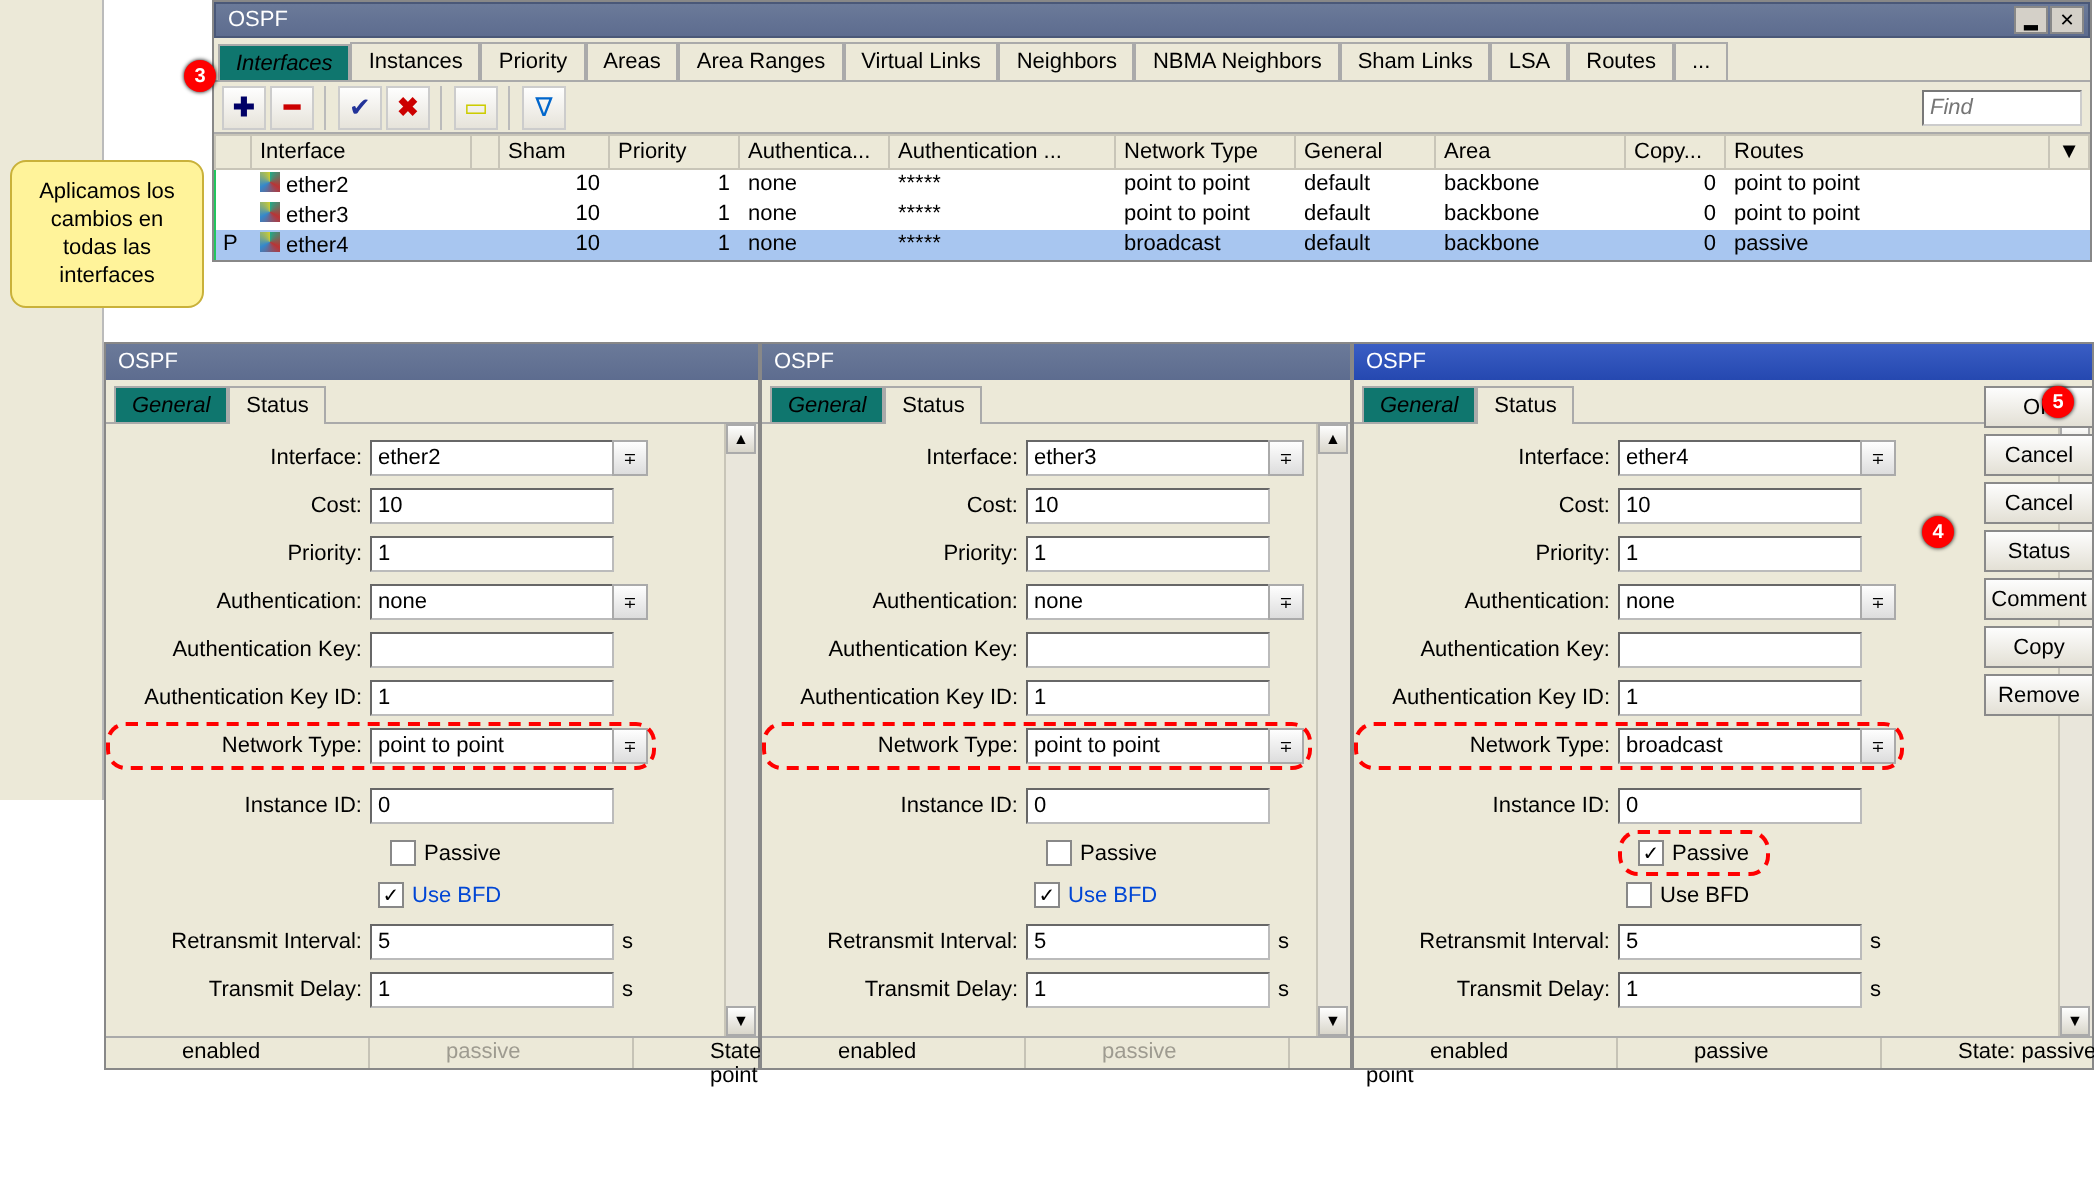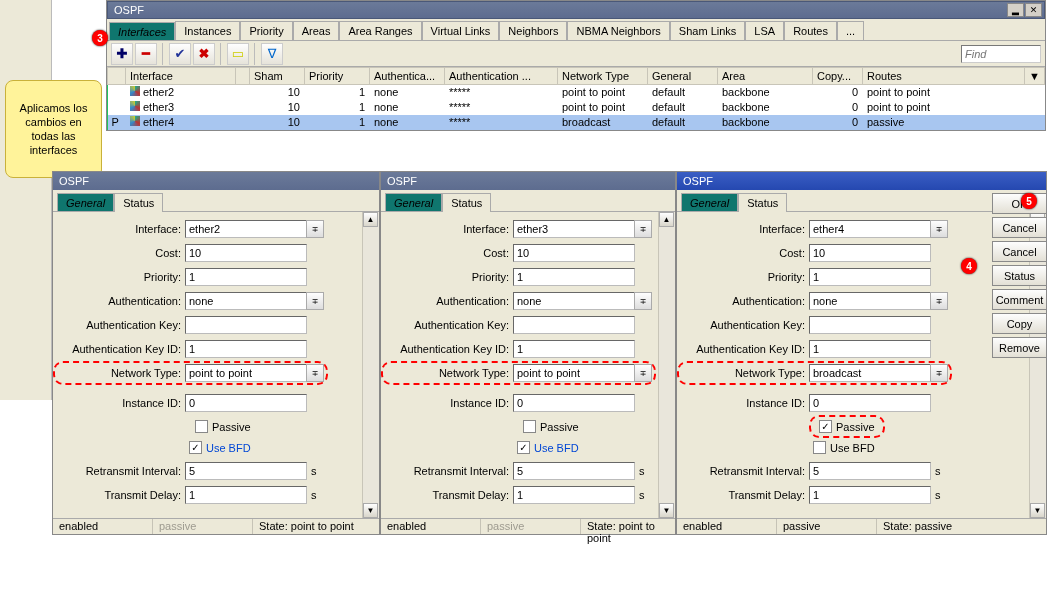--- a/index.html
+++ b/index.html
@@ -25,21 +25,21 @@
   .grid { background: #22c55e; }
   .grid table { border-collapse: collapse; width: 100%; }
   .grid th { background: #ece9d8; border: 1px solid #c8c5b8; font-weight: normal; text-align: left; padding: 2px 4px; font-size: 11px; height: 16px; }
   .grid td { border-right: 1px solid transparent; padding: 0 4px; font-size: 11px; height: 15px; white-space: nowrap; }
   .grid tr.row td { background: #fff; }
   .grid tr.row.sel td { background: #a8c6f0; }
   .grid .ico { display:inline-block; width:10px; height:10px; margin-right:3px; }
   .grid .ico.i1 { background: conic-gradient(#2a8,#b33,#38c,#cc3); }
   .num { text-align: right; }
 
-  .yellowbox { position:absolute; left:5px; top:80px; width:97px; background:#fff39a; border:1px solid #c9b13a; border-radius:8px; padding:20px 6px; font-size:11px; text-align:center; line-height: 14px; }
+  .yellowbox { position:absolute; left:5px; top:80px; width:97px; background:#fff39a; border:1px solid #c9b13a; border-radius:8px; padding:8px 6px; font-size:11px; text-align:center; line-height: 14px; }
 
   .sidebar { position:absolute; left:0; top:0; width:52px; height:400px; background:#ece9d8; border-right:1px solid #bbb; }
 
   .stepbadge { position:absolute; width:16px; height:16px; border-radius:50%; background:#f00; color:#fff; font-weight:bold; font-size:10px; display:flex; align-items:center; justify-content:center; z-index:100; box-shadow: 0 0 2px #000; }
 
   .prop-window { position:absolute; border:1px solid #888; background:#ece9d8; }
   .prop-window .titlebar { border: none; }
   .prop-window.sel .titlebar { background: linear-gradient(#3a5ec4,#2548b0); }
   .prop-tabs { height: 22px; display:flex; padding-left:4px; padding-top:3px; border-bottom:1px solid #aaa; }
   .prop-body { background:#ece9d8; padding: 8px 4px; position:relative; }
@@ -50,21 +50,21 @@
   .form-row .dd { width:18px; height:18px; border:1px solid #aaa; background:linear-gradient(#fefefe,#ddd); display:flex; align-items:center; justify-content:center; font-size:8px; margin-left:-1px; }
   .form-row .check-row { margin-left: 132px; display:flex; align-items:center; gap:4px; }
   .chk { width:13px; height:13px; border:1px solid #888; background:#fff; display:flex; align-items:center; justify-content:center; font-size:10px; color:#000; }
   .chk.checked::after { content:"✓"; }
   .linklike { color:#0046d5; }
 
   .red-encircle { position: relative; }
   .red-encircle::after { content:""; position:absolute; left:-4px; top:-3px; right:-4px; bottom:-3px; border:2px dashed #f00; border-radius:10px; pointer-events:none; }
 
   .statusbar { border-top:1px solid #aaa; background:#ece9d8; height:16px; display:flex; font-size:11px; }
-  .statusbar > div { padding:1px 6px; border-right:1px solid #c6c3b6; min-width:100px; }
+  .statusbar > div { padding:1px 6px; border-right:1px solid #c6c3b6; min-width:100px;margin-left:32px; }
   .statusbar .dim { color:#9e9b90; }
 
   .right-btncol { position:absolute; right:2px; top:22px; width:55px; display:flex; flex-direction:column; gap:3px; }
   .right-btncol button { height:21px; border:1px solid #8a8a8a; background:linear-gradient(#fdfdfd,#e3e0d5); font-size:11px; }
 
   .scroll-strip { position:absolute; width:17px; background:#e9e6db; border-left:1px solid #c8c5b8; }
   .scroll-btn { width:15px; height:15px; border:1px solid #aaa; background:linear-gradient(#fefefe,#d9d6cb); display:flex; align-items:center; justify-content:center; font-size:8px; }
 </style>
 </head>
 <body>

